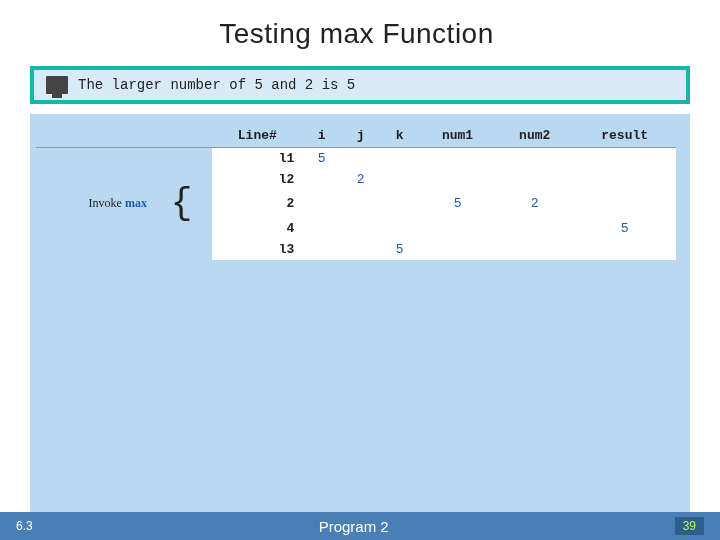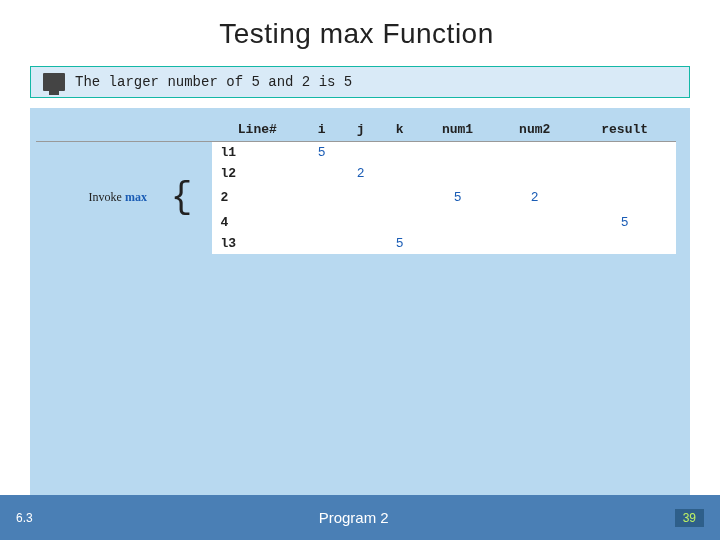--- a/index.html
+++ b/index.html
@@ -41,21 +41,21 @@
       letter-spacing: 0.5px;
     }
 
     .output-bar {
       background: #d9eaf7;
       margin: 8px 30px 6px 30px;
       padding: 6px 12px;
       display: flex;
       align-items: center;
       gap: 10px;
-      border: 1px solid #14b8a6;
+      border: 4px solid #14b8a6;
     }
 
     .monitor-icon {
       width: 22px;
       height: 18px;
       background: #444;
       border-radius: 1px;
       position: relative;
       flex-shrink: 0;
     }
@@ -102,21 +102,21 @@
 
     .trace-table td {
       padding: 3px 8px;
       text-align: center;
       color: #1a5cb5;
       font-weight: normal;
       background: #ffffff;
     }
 
     .trace-table .col-line {
-      text-align: left;
+      text-align: right;
       font-weight: bold;
       color: #222;
       background: #ffffff;
     }
 
     .trace-table .row-label-cell {
       background: #b8d9f0;
       text-align: right;
       padding-right: 4px;
     }
@@ -139,21 +139,21 @@
       font-family: Liberation Serif, serif;
     }
 
     .invoke-max {
       color: #1a5cb5 !important;
       font-weight: bold;
     }
 
     .footer {
       background: #4a7fb5;
-      height: 45px;
+      height: 28px;
       display: flex;
       align-items: center;
       justify-content: space-between;
       padding: 0 16px;
       position: absolute;
       bottom: 0;
       left: 0;
       right: 0;
     }
 

